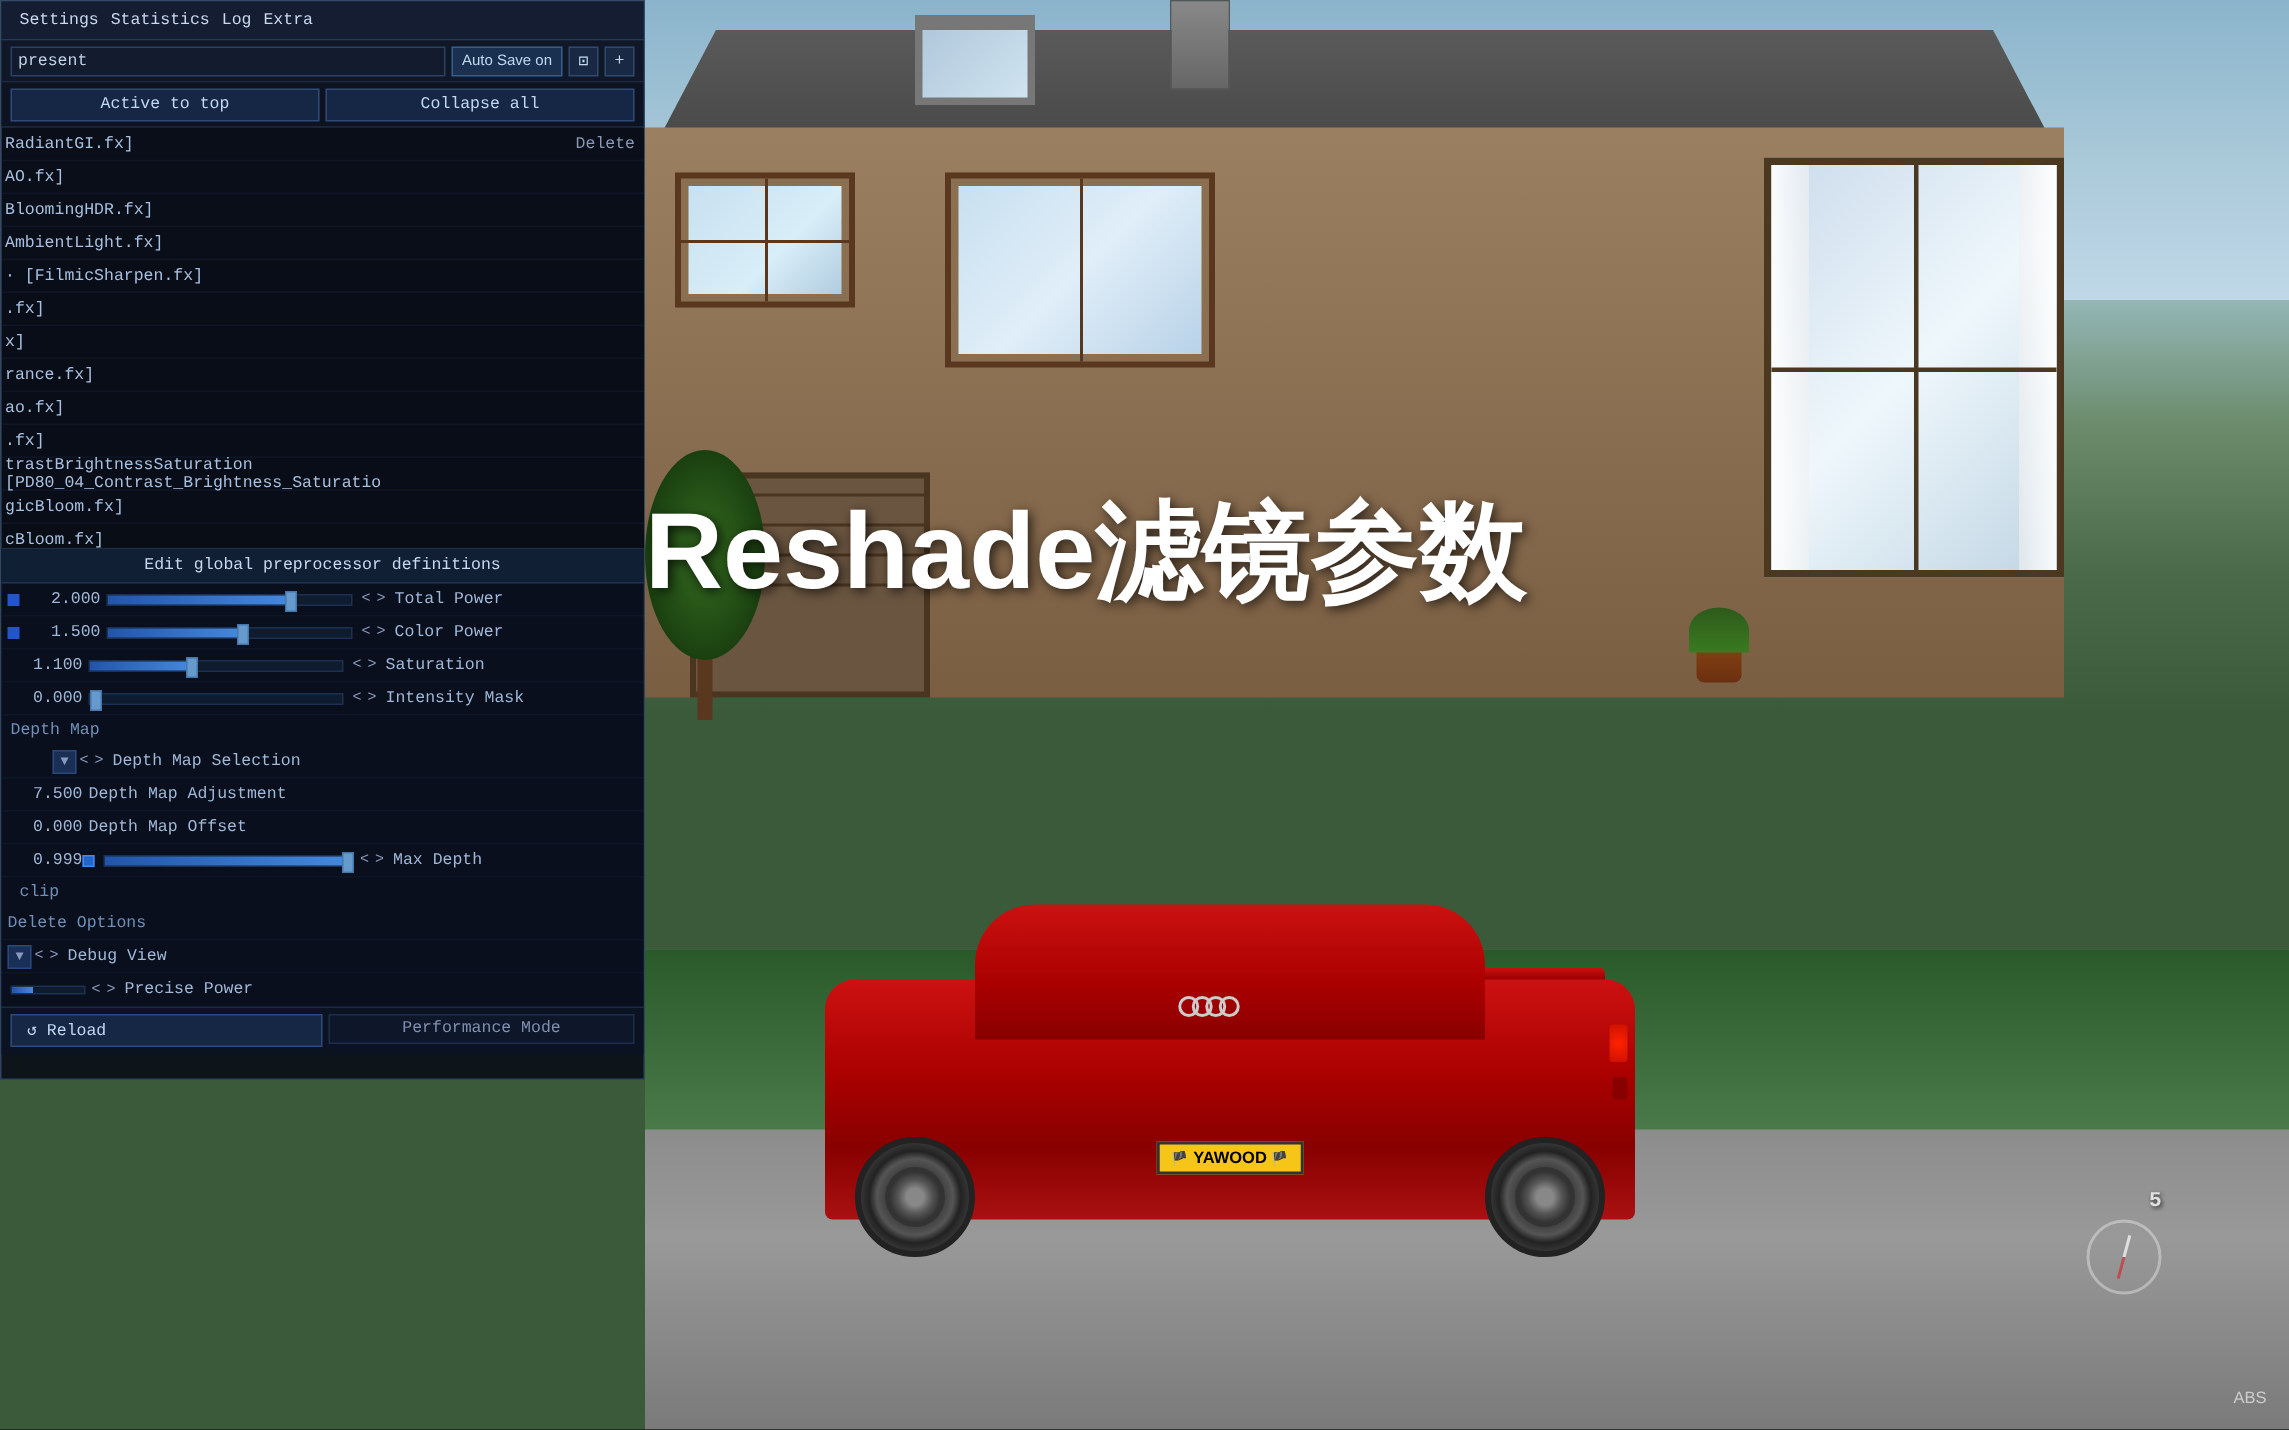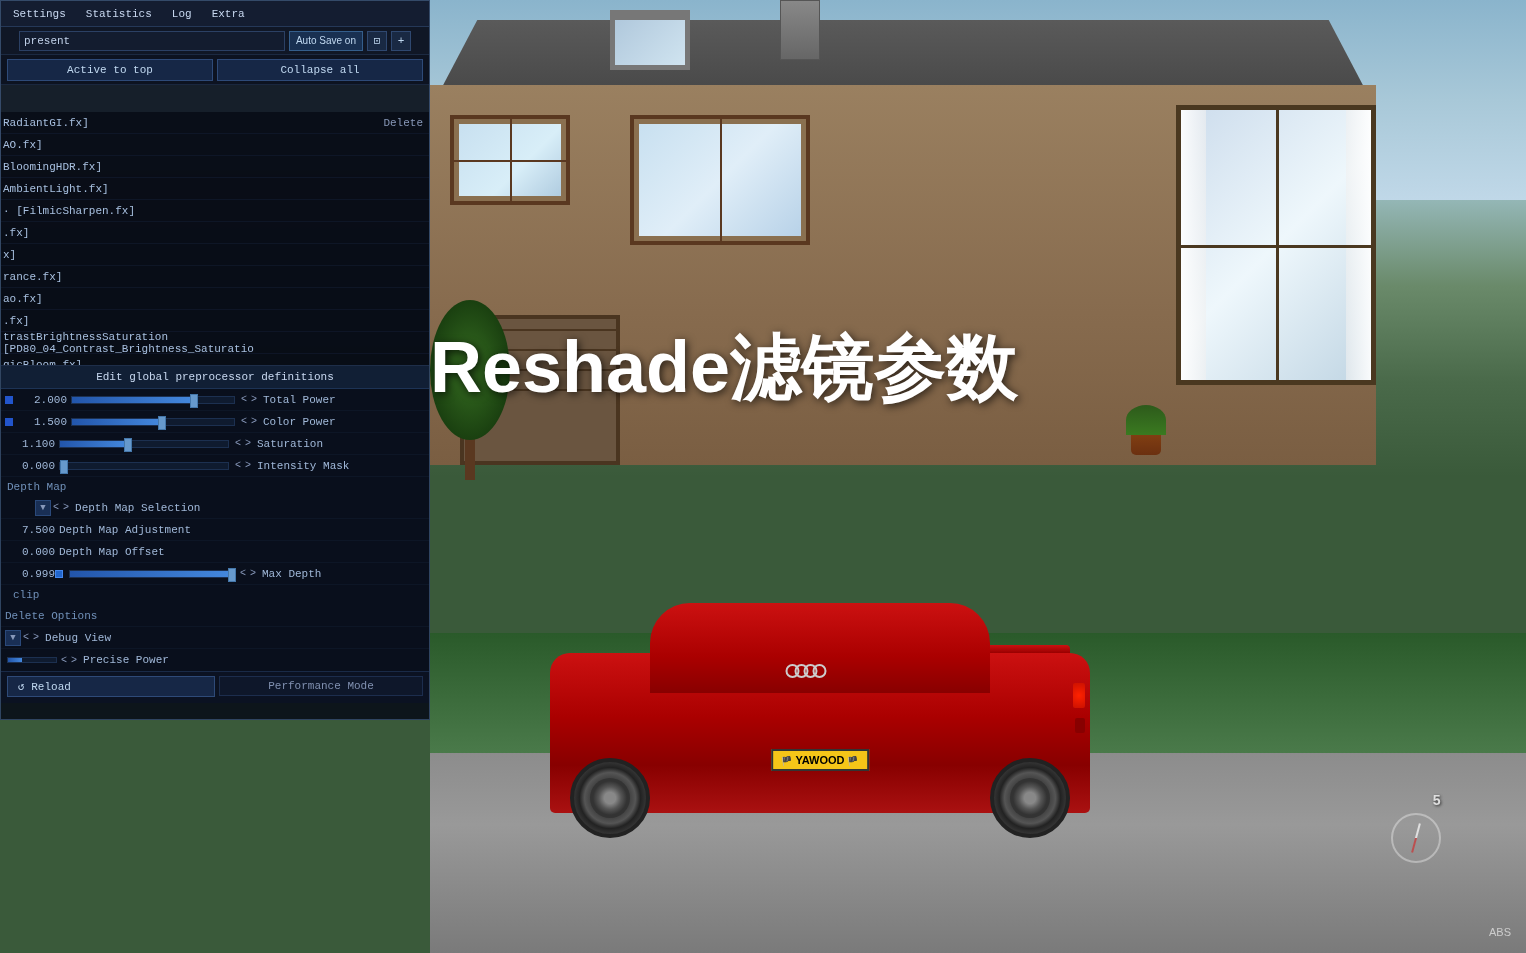--- a/index.html
+++ b/index.html
@@ -96,21 +96,21 @@
       right: 40px;
       width: 80px;
       height: 80px;
       background: radial-gradient(circle, #333 30%, #555 50%, #222 60%, #444 80%);
       border-radius: 50%;
       border: 4px solid #222;
     }
 
     .license-plate {
       position: absolute;
-      bottom: 82px;
+      bottom: 70px;
       left: 50%;
       transform: translateX(-50%);
       background: #f5c518;
       border: 2px solid #333;
       padding: 3px 8px;
       font-size: 11px;
       font-weight: bold;
       color: #000;
       font-family: Arial, sans-serif;
       white-space: nowrap;
@@ -194,36 +194,35 @@
       flex-direction: column;
     }
 
     
     .menu-bar {
       display: flex;
       align-items: center;
       background: rgba(20, 30, 50, 0.95);
       border-bottom: 1px solid rgba(80, 120, 180, 0.3);
       padding: 4px 8px;
-      gap: 12px;
       height: 26px;
     }
 
     .menu-item {
       color: #c8d8f0;
       font-size: 11px;
       cursor: pointer;
       padding: 2px 4px;
     }
 
     
     .top-toolbar {
       display: flex;
       align-items: center;
-      padding: 4px 18px;
+      padding: 4px 6px;
       gap: 4px;
       background: rgba(15, 22, 38, 0.9);
       border-bottom: 1px solid rgba(80, 120, 180, 0.2);
       height: 28px;
     }
 
     .preset-input {
       flex: 1;
       background: rgba(20, 30, 50, 0.8);
       border: 1px solid rgba(80, 120, 180, 0.4);
@@ -277,21 +276,20 @@
       cursor: pointer;
       height: 22px;
       font-family: 'Courier New', monospace;
     }
 
     
     .effects-list {
       flex: 1;
       overflow-y: auto;
       background: rgba(8, 12, 22, 0.9);
-      margin-top: 27px;
     }
 
     .effect-item {
       display: flex;
       align-items: center;
       padding: 2px 6px 2px 2px;
       border-bottom: 1px solid rgba(40, 60, 100, 0.2);
       color: #a8c0e0;
       font-size: 11px;
       height: 22px;

